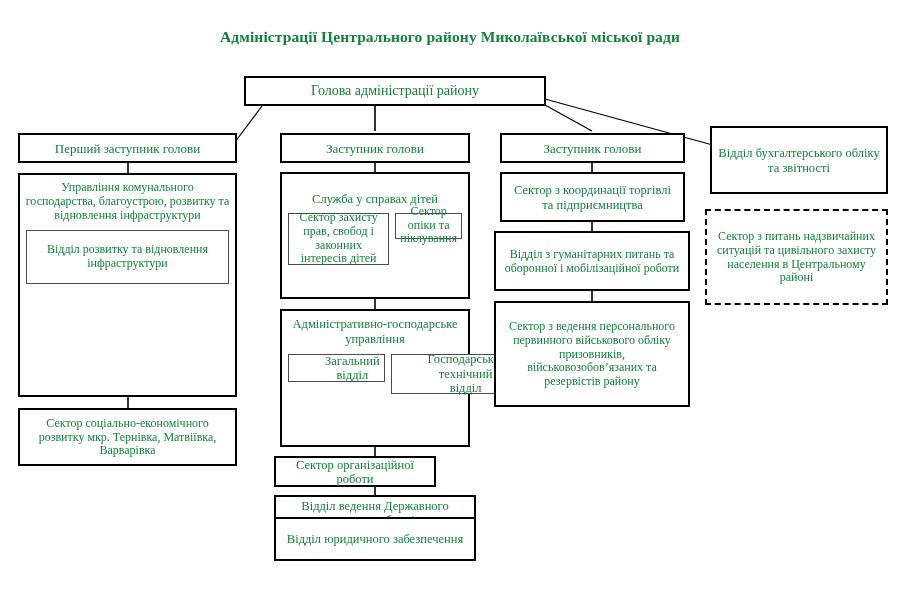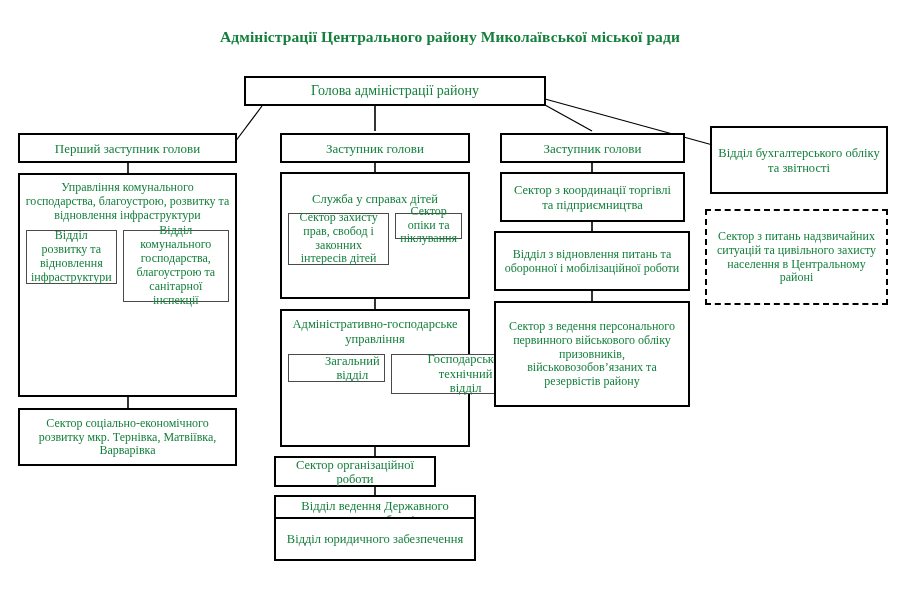--- a/index.html
+++ b/index.html
@@ -135,23 +135,20 @@
   <div class="node dashed center-v" style="left:705px; top:209px; width:183px; height:96px;">
     <div class="ttl fs12">Сектор з питань надзвичайних ситуацій та цивільного захисту населення в Центральному районі</div>
   </div>
 
   <div class="node thick" style="left:18px; top:173px; width:219px; height:224px;">
     <div class="ttl fs12" style="padding-top:6px;">Управління комунального господарства, благоустрою, розвитку та відновлення інфраструктури</div>
     <div class="child-wrap" style="margin-top:5px;">
       <div class="child fs12" style="height:54px;">
         <span>Відділ розвитку та відновлення інфраструктури</span>
       </div>
-      <div class="child fs12" style="height:72px;">
-        <span>Відділ комунального господарства, благоустрою та санітарної інспекції</span>
-      </div>
     </div>
   </div>
 
   <div class="node thick center-v" style="left:18px; top:408px; width:219px; height:58px;">
     <div class="ttl fs12">Сектор соціально-економічного розвитку мкр. Тернівка, Матвіївка, Варварівка</div>
   </div>
 
   <div class="node thick" style="left:280px; top:172px; width:190px; height:127px;">
     <div class="ttl fs125" style="padding-top:18px;">Служба у справах дітей</div>
     <div class="child-wrap" style="margin-top:4px;">
@@ -186,20 +183,20 @@
 
   <div class="node thick center-v" style="left:274px; top:517px; width:202px; height:44px;">
     <div class="ttl fs125">Відділ юридичного забезпечення</div>
   </div>
 
   <div class="node thick center-v" style="left:500px; top:172px; width:185px; height:50px;">
     <div class="ttl fs125">Сектор з координації торгівлі та підприємництва</div>
   </div>
 
   <div class="node thick center-v" style="left:494px; top:231px; width:196px; height:60px;">
-    <div class="ttl fs12">Відділ з відновлення питань та оборонної і мобілізаційної роботи</div>
+    <div class="ttl fs12">Відділ з гуманітарних питань та оборонної і мобілізаційної роботи</div>
   </div>
 
   <div class="node thick center-v" style="left:494px; top:301px; width:196px; height:106px;">
     <div class="ttl fs12">Сектор з ведення персонального первинного військового обліку призовників, військовозобов’язаних та резервістів району</div>
   </div>
 
 </div>
 
 </body></html>

